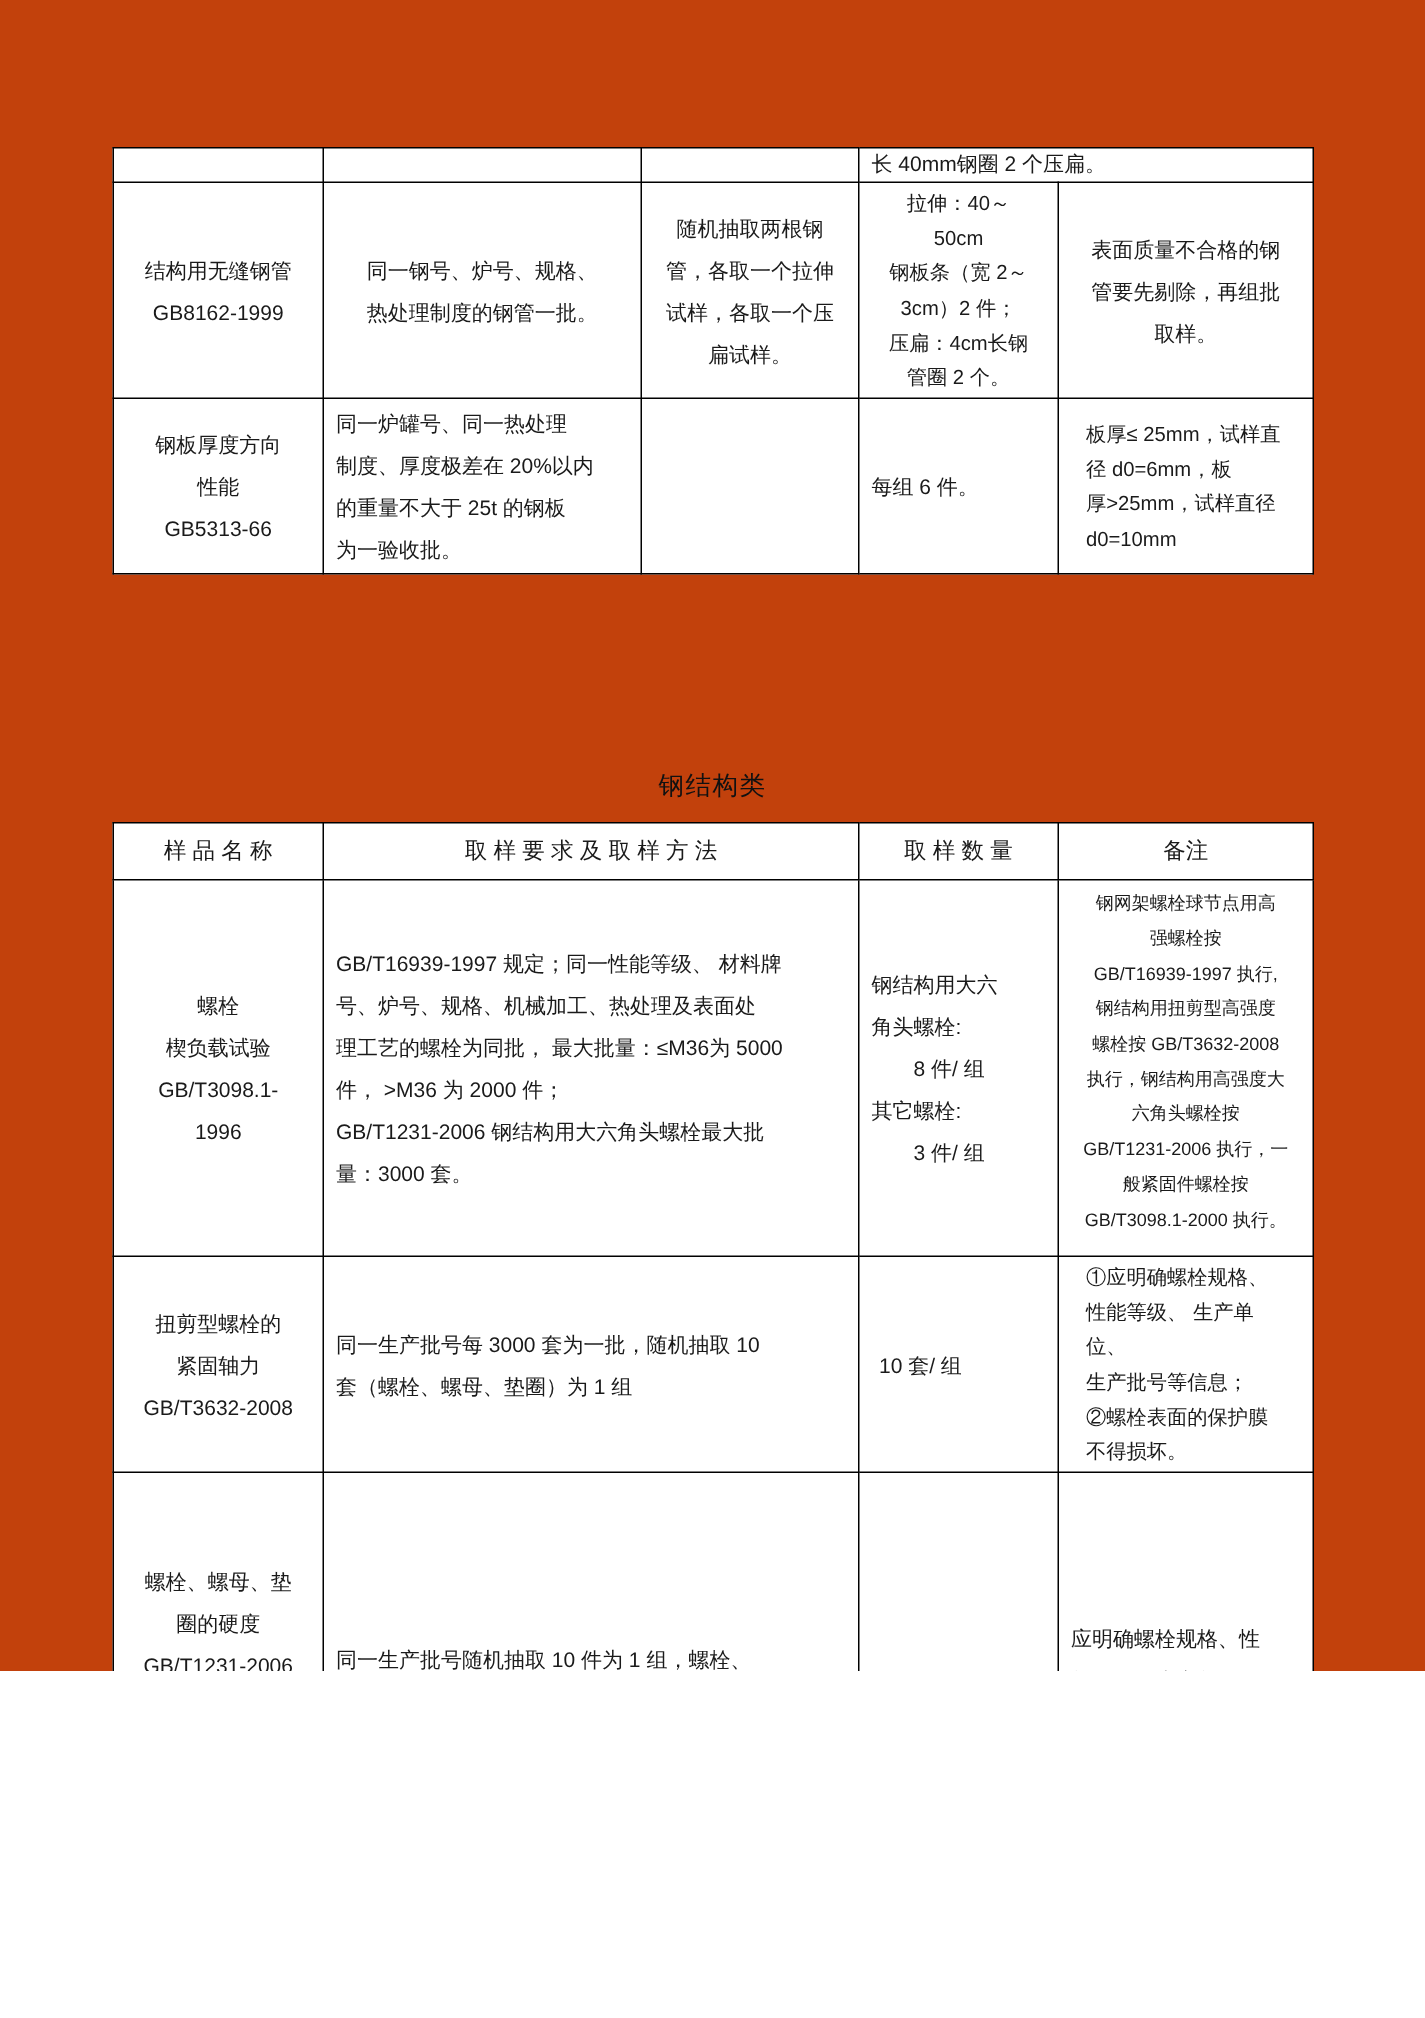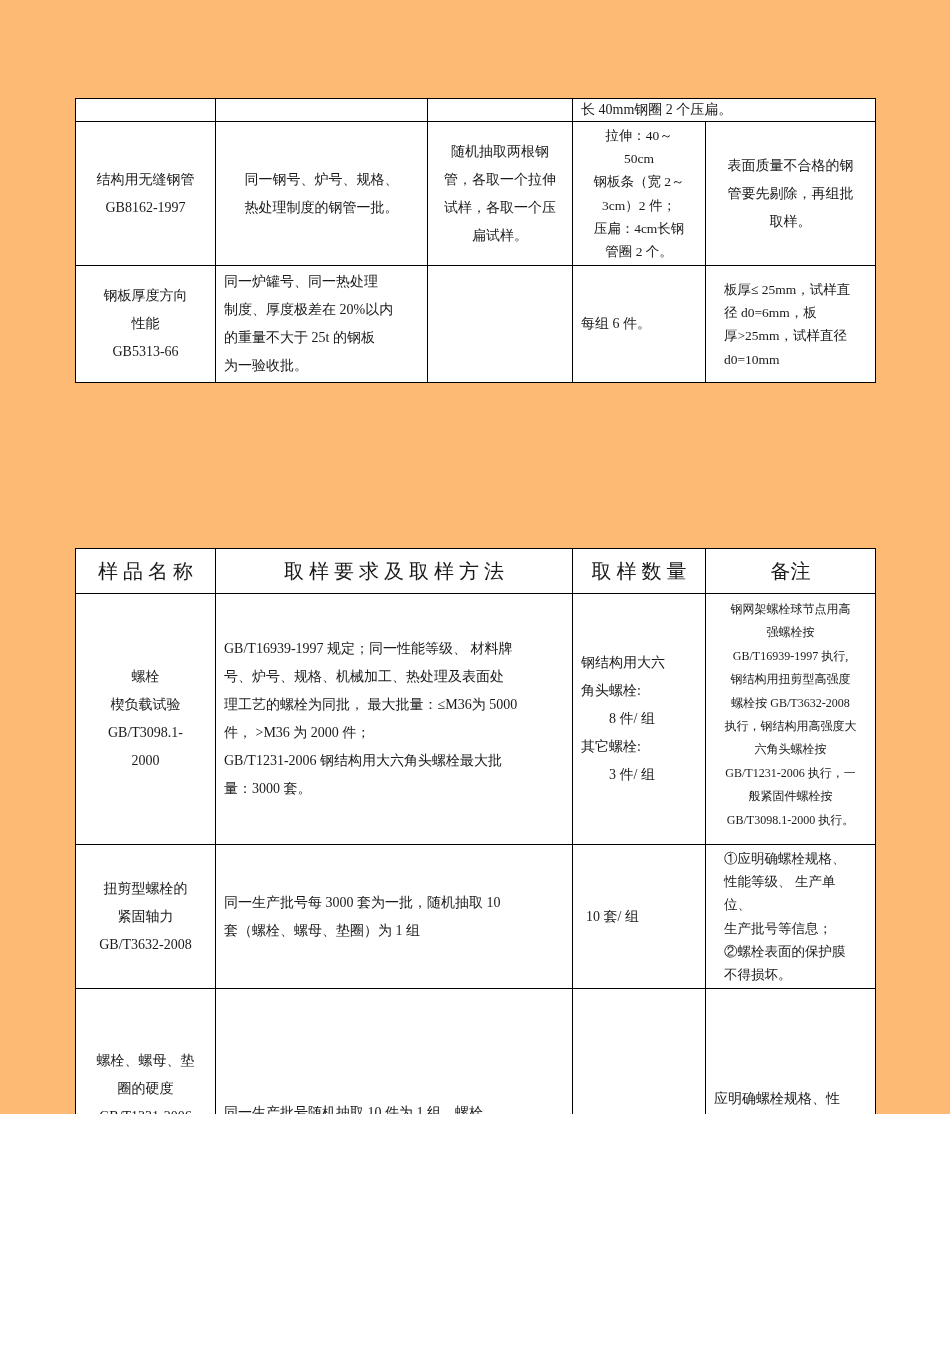--- a/index.html
+++ b/index.html
@@ -1,26 +1,26 @@
 <!DOCTYPE html>
 <html><head>
 <meta charset="utf-8">
 <style>
   html,body{margin:0;padding:0;background:#ffffff;}
   .page{
-    position:relative;width:950px;height:1114px;background:#fdba74;overflow:hidden;
-    font-family:Liberation Serif, serif;color:#1a1a1a;
+    position:relative;width:950px;height:1114px;background:#c2410c;overflow:hidden;
+    font-family:Liberation Sans, sans-serif;color:#1a1a1a;
   }
   table{border-collapse:collapse;table-layout:fixed;position:absolute;left:75px;width:800px;background:#fff;}
   table,td,th{border:1.5px solid #000;}
   td,th{
     white-space:pre-wrap;font-size:14px;line-height:2.0;vertical-align:middle;
     padding:2px 8px;overflow:hidden;word-break:break-word;font-weight:normal;
   }
-  th{text-align:center;font-size:20px;padding:2px 2px;}
+  th{text-align:center;font-size:15px;padding:2px 2px;}
   .c{text-align:center;padding:2px 4px;}
   .tight{font-size:13.5px;line-height:1.72;padding:2px 18px;}
   .small{font-size:12px;line-height:1.95;vertical-align:top;padding:4px 7px;text-align:center;}
   .subsmall{font-size:12px;line-height:1.6;}
   .stub{line-height:1.4;padding:1px 8px;}
   .qty{padding-left:13px;}
   #t1 .r1 td{height:121px;text-align:center;}
   #t1 .r2 td{height:108px;}
   #t1 .r3 td{height:109px;}
   #t1 .r0 td{height:20px;}
@@ -49,21 +49,21 @@
     </colgroup>
     <tbody>
         <tr class="r0">
       <td class="c stub"></td>
       <td class="stub"></td>
       <td class="stub"></td>
       <td class="stub" colspan="2">长 40mm钢圈 2 个压扁。</td>
     </tr>
     <tr class="r1">
       <td class="c">结构用无缝钢管
-GB8162-1997</td>
+GB8162-1999</td>
       <td>同一钢号、炉号、规格、
 热处理制度的钢管一批。</td>
       <td>随机抽取两根钢
 管，各取一个拉伸
 试样，各取一个压
 扁试样。</td>
       <td class="tight">拉伸：40～50cm
 钢板条（宽 2～
 3cm）2 件；
 压扁：4cm长钢
@@ -83,40 +83,41 @@
       <td></td>
       <td>每组 6 件。</td>
       <td class="tight">板厚≤ 25mm，试样直
 径 d0=6mm，板
 厚&gt;25mm，试样直径
 d0=10mm</td>
     </tr>
   </tbody>
     </table>
 
+  <div class="sec-title">钢结构类</div>
 
   <table id="t2" style="top:548px;">
     <colgroup>
       <col style="width:140px">
         <col style="width:357px">
         <col style="width:133px">
         <col style="width:170px">
     </colgroup>
     <tbody>
         <tr class="hd">
       <th>样 品 名 称</th>
       <th>取 样 要 求 及 取 样 方 法</th>
       <th>取 样 数 量</th>
       <th>备注</th>
     </tr>
     <tr class="r1">
       <td class="c">螺栓
 楔负载试验
 GB/T3098.1-
-2000</td>
+1996</td>
       <td>GB/T16939-1997 规定；同一性能等级、 材料牌
 号、炉号、规格、机械加工、热处理及表面处
 理工艺的螺栓为同批， 最大批量：≤M36为 5000
 件， &gt;M36 为 2000 件；
 GB/T1231-2006 钢结构用大六角头螺栓最大批
 量：3000 套。</td>
       <td>钢结构用大六
 角头螺栓:
 　　8 件/ 组
 其它螺栓:

